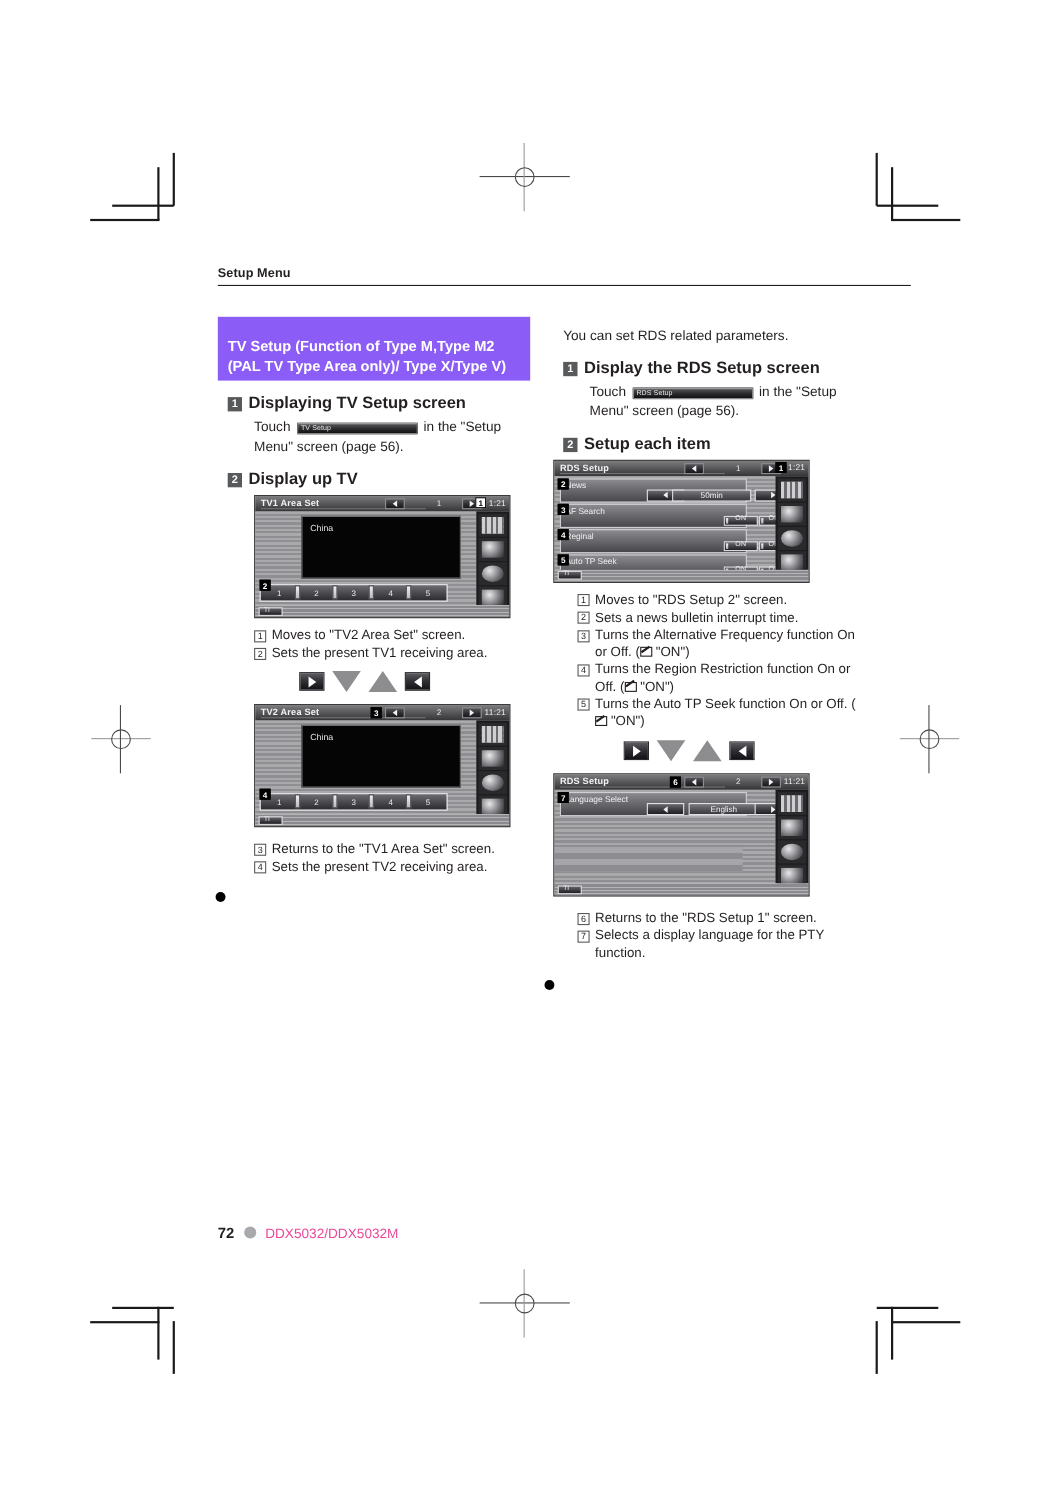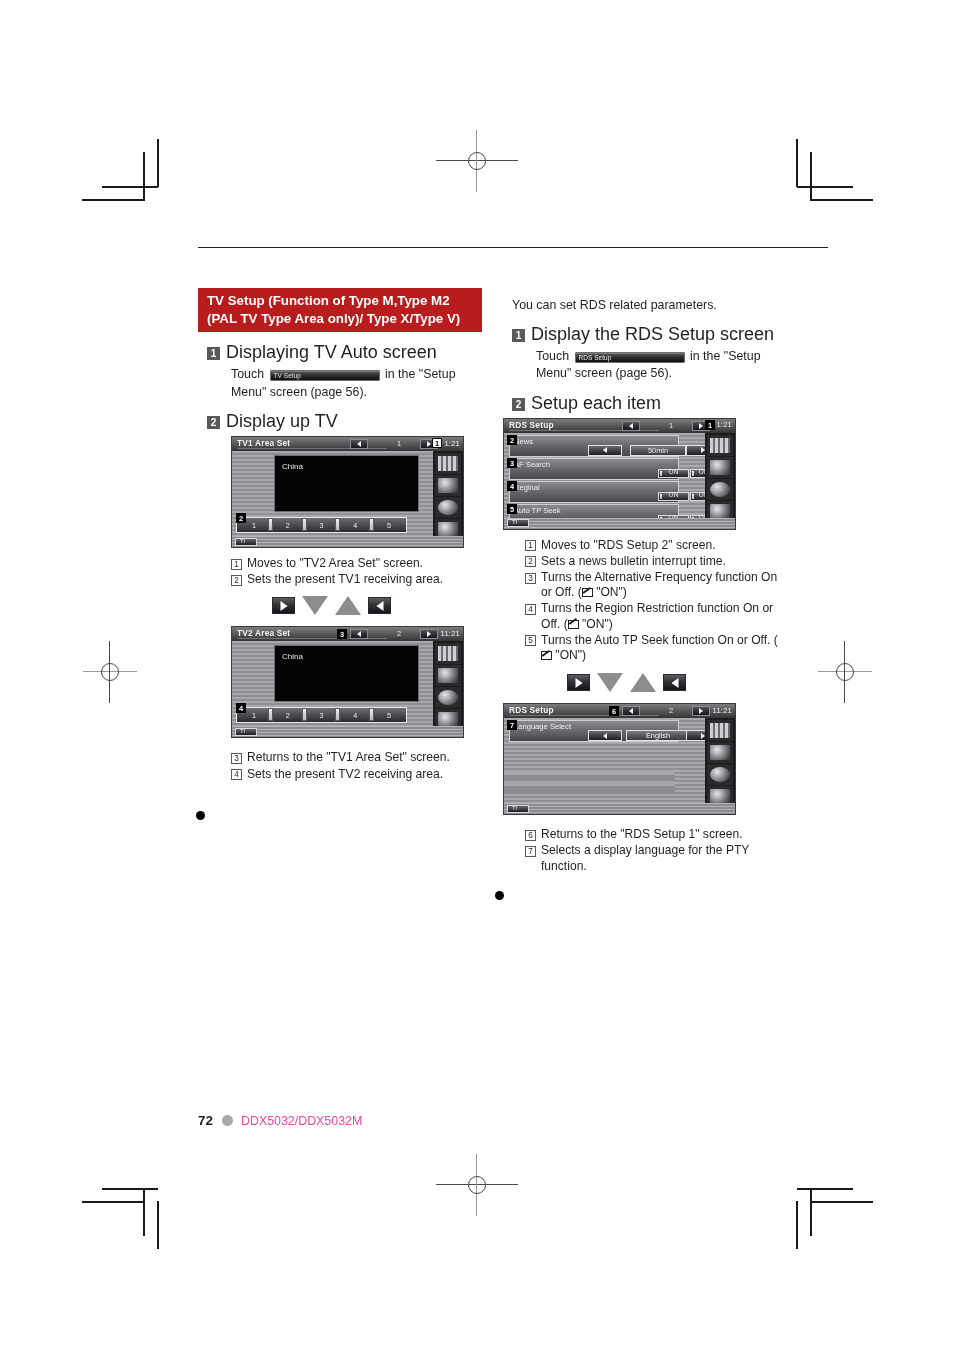--- a/index.html
+++ b/index.html
@@ -18,31 +18,31 @@
   
   .content{position:absolute;left:198px;top:243px;width:630px;}
   .hdr-label{font-size:11.5px;font-weight:bold;letter-spacing:.1px;color:#231f20;}
   .hdr-rule{margin-top:4px;border-top:1.1px solid #231f20;width:630px;}
 
   .cols{position:absolute;left:198px;top:288px;width:632px;}
   .col{position:absolute;top:0;width:284px;}
   .col.left{left:0;}
   .col.right{left:305px;}
 
-  .bar{background:#b91c1c;color:#ffffff;font-weight:bold;font-size:13.3px;line-height:17.5px;
-       padding:4px 7px 5px 9px;box-sizing:border-box;}
+  .bar{background:#8b5cf6;color:#ffffff;font-weight:bold;font-size:13.3px;line-height:17.5px;
+       padding:18px 7px 5px 9px;box-sizing:border-box;}
   .bar.two{width:284px;}
   .bar.one{width:284px;}
 
   .para{font-size:12.4px;line-height:16.6px;margin:9px 0 0 9px;width:272px;color:#231f20;}
 
   .step{display:flex;align-items:flex-start;margin:13px 0 0 9px;}
   .stepnum{background:#58595b;color:#fff;font-size:10px;font-weight:bold;width:13px;height:13px;
            line-height:13px;text-align:center;margin-right:6px;margin-top:2px;flex:0 0 auto;}
-  .steptxt{font-size:18px;font-weight:normal;line-height:15px;}
+  .steptxt{font-size:15px;font-weight:bold;line-height:15px;}
 
   .touchline{font-size:12.4px;line-height:17.5px;margin:6px 0 0 33px;width:250px;}
   .touchbtn{display:inline-block;vertical-align:-3px;width:110px;height:11px;border-radius:1px;
             background:linear-gradient(180deg,#8e8e90 0%,#4a4a4c 18%,#2a2a2c 55%,#101012 100%);
             border:1px solid #6d6d6f;box-sizing:border-box;position:relative;margin:0 2px;}
   .touchbtn span{position:absolute;left:3px;top:0px;font-size:6.4px;color:#e9e9ec;line-height:9px;
                  font-family:"Liberation Sans",sans-serif;letter-spacing:.1px;}
 
   
   .shot{position:relative;background:#b9b9b9;border:1px solid #3a3a3a;box-sizing:border-box;
@@ -184,36 +184,37 @@
   <div class="reg side" style="left:828px;top:655px;">
     <div class="h"></div>
       <div class="v"></div>
       <div class="ring"></div>
   </div>
 
   <div class="mdot" style="left:196px;top:811px;"></div>
   <div class="mdot" style="left:495px;top:891px;"></div>
 
   <div class="content">
+    <div class="hdr-label">Setup Menu</div>
     <div class="hdr-rule"></div>
   </div>
 
   <div class="cols">
 
     <div class="col left">
 
       <div class="bar two">
         <div>TV Setup (Function of Type M,Type M2</div>
         <div>(PAL TV Type Area only)/ Type X/Type V)</div>
       </div>
 
 
       <div class="step">
         <div class="stepnum">1</div>
-        <div class="steptxt">Displaying TV Auto screen</div>
+        <div class="steptxt">Displaying TV Setup screen</div>
       </div>
 
       <div class="touchline">
         <span>Touch</span>
         <span class="touchbtn">
           <span>TV Setup</span>
         </span>
         <span>in the "Setup Menu" screen (page 56).</span>
       </div>
 
@@ -375,21 +376,21 @@
         <div class="chip dark" style="left:201px;top:1px;">1</div>
         <div class="clock">1:21</div>
 
         <div class="screenbody" style="right:30px;">
 
           <div class="rdsrow" style="top:2px;">
             <div class="rlabel">News</div>
             <div class="arrbox l" style="left:78px;top:9px;width:34px;">
                 <i></i>
               </div>
-            <div class="valbox" style="left:120px;top:9px;width:56px;">
+            <div class="valbox" style="left:101px;top:9px;width:72px;">
               <span>50min</span>
             </div>
             <div class="arrbox r" style="left:176px;top:9px;width:34px;">
                 <i></i>
               </div>
           </div>
 
           <div class="rdsrow" style="top:25px;">
             <div class="rlabel">AF Search</div>
             <div class="segbtn" style="left:148px;top:10px;width:31px;">

